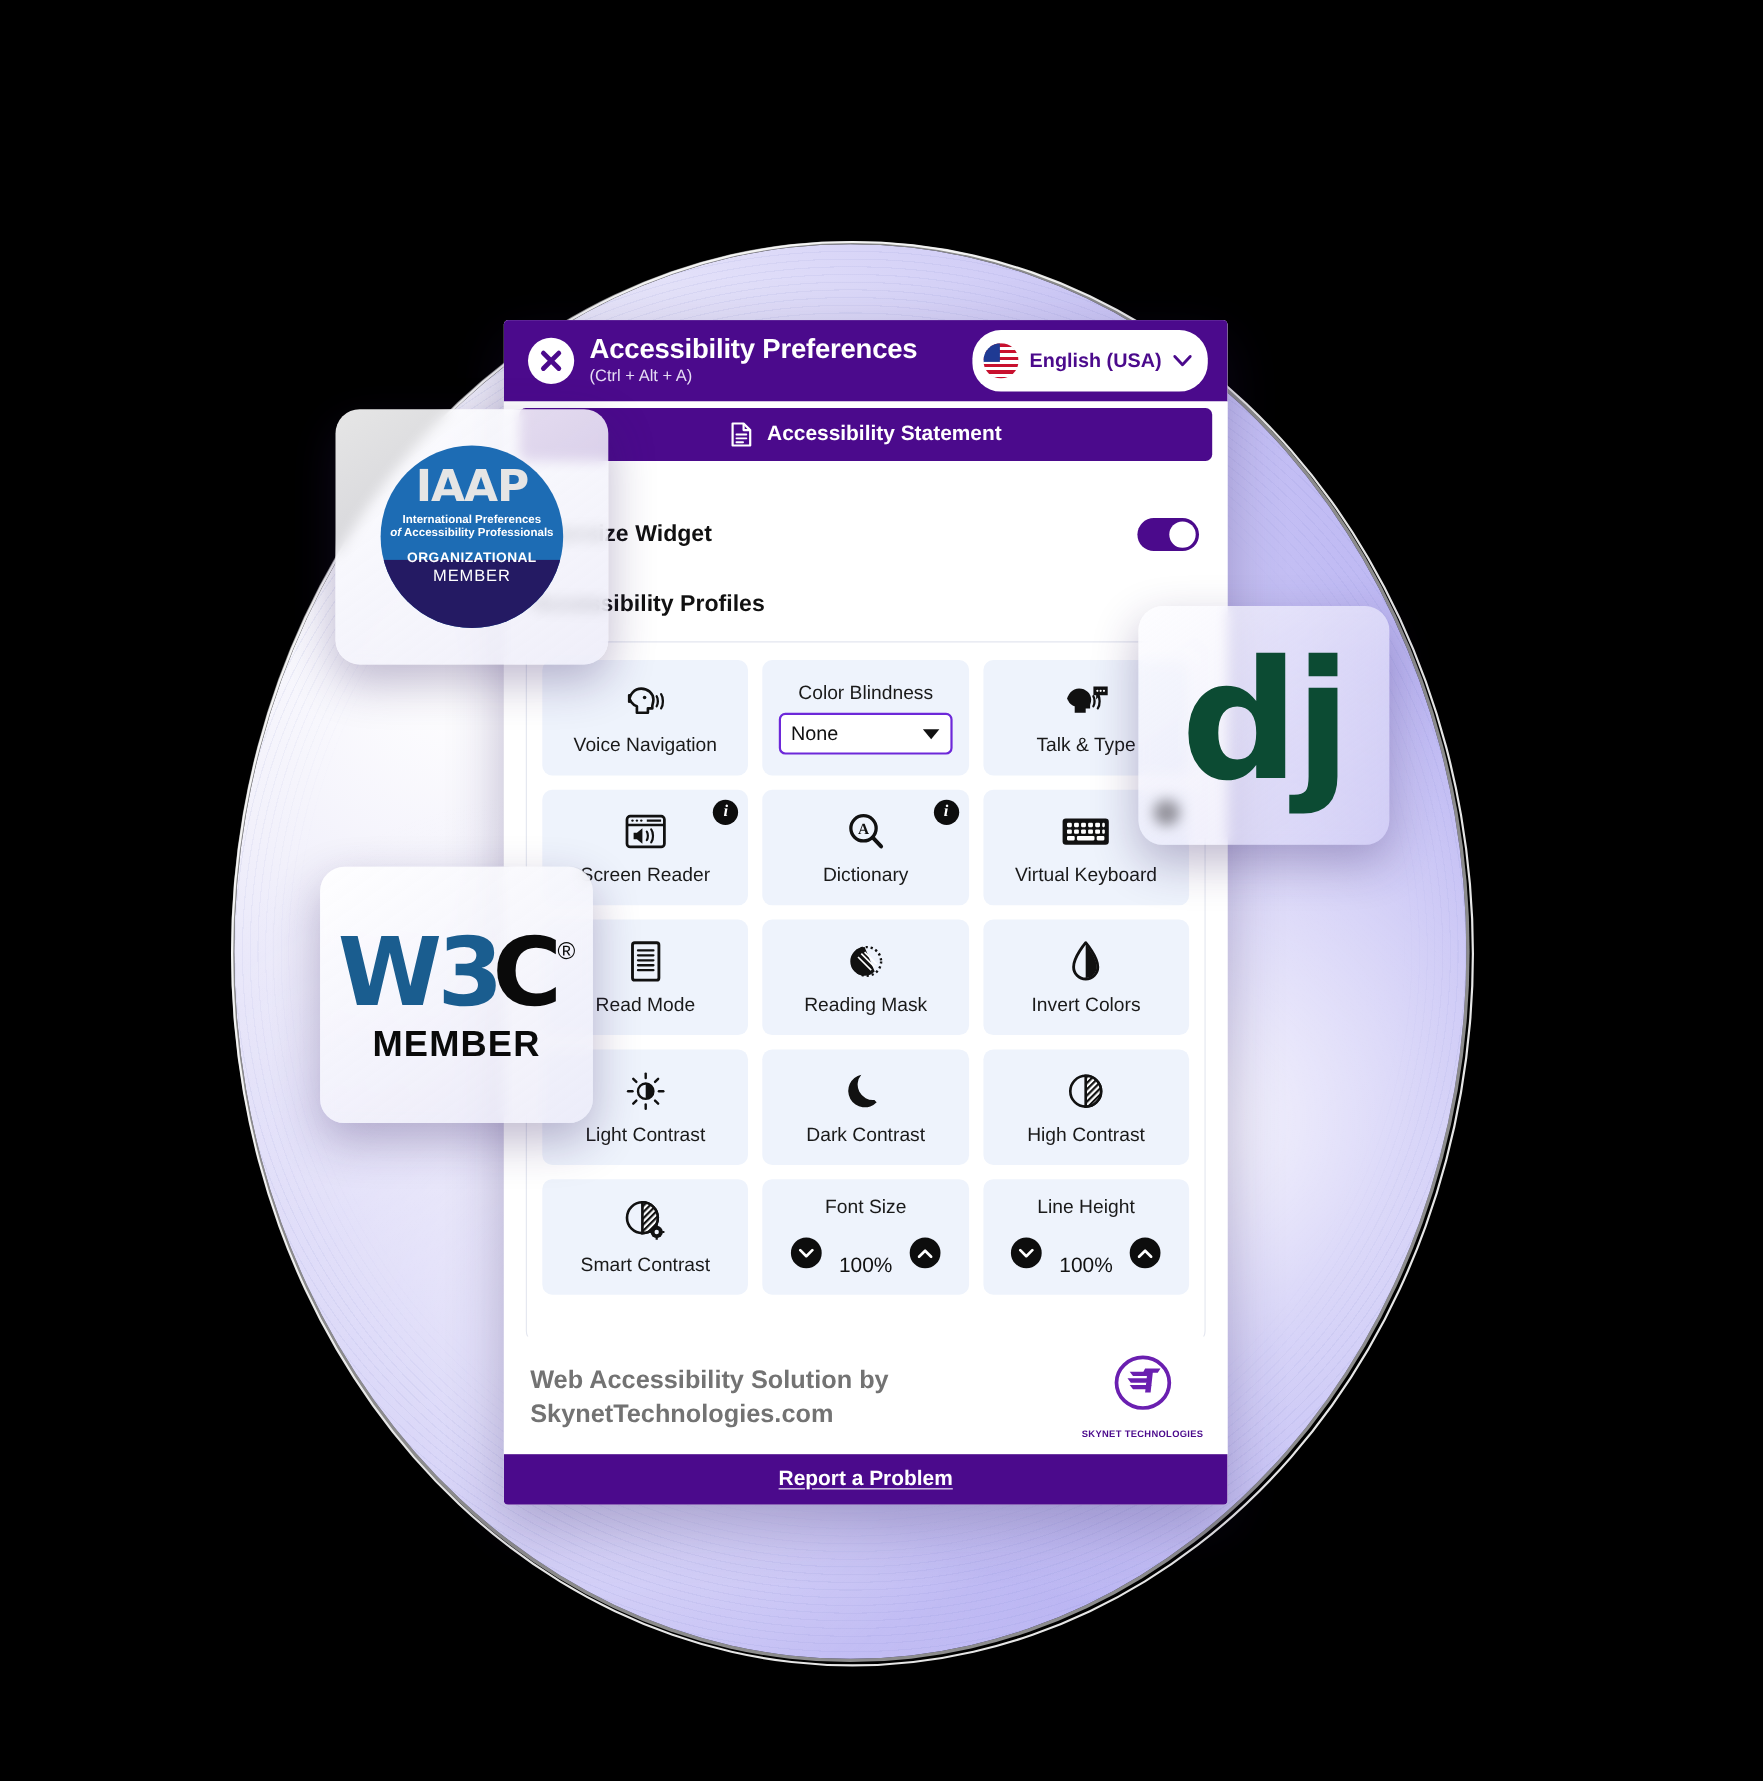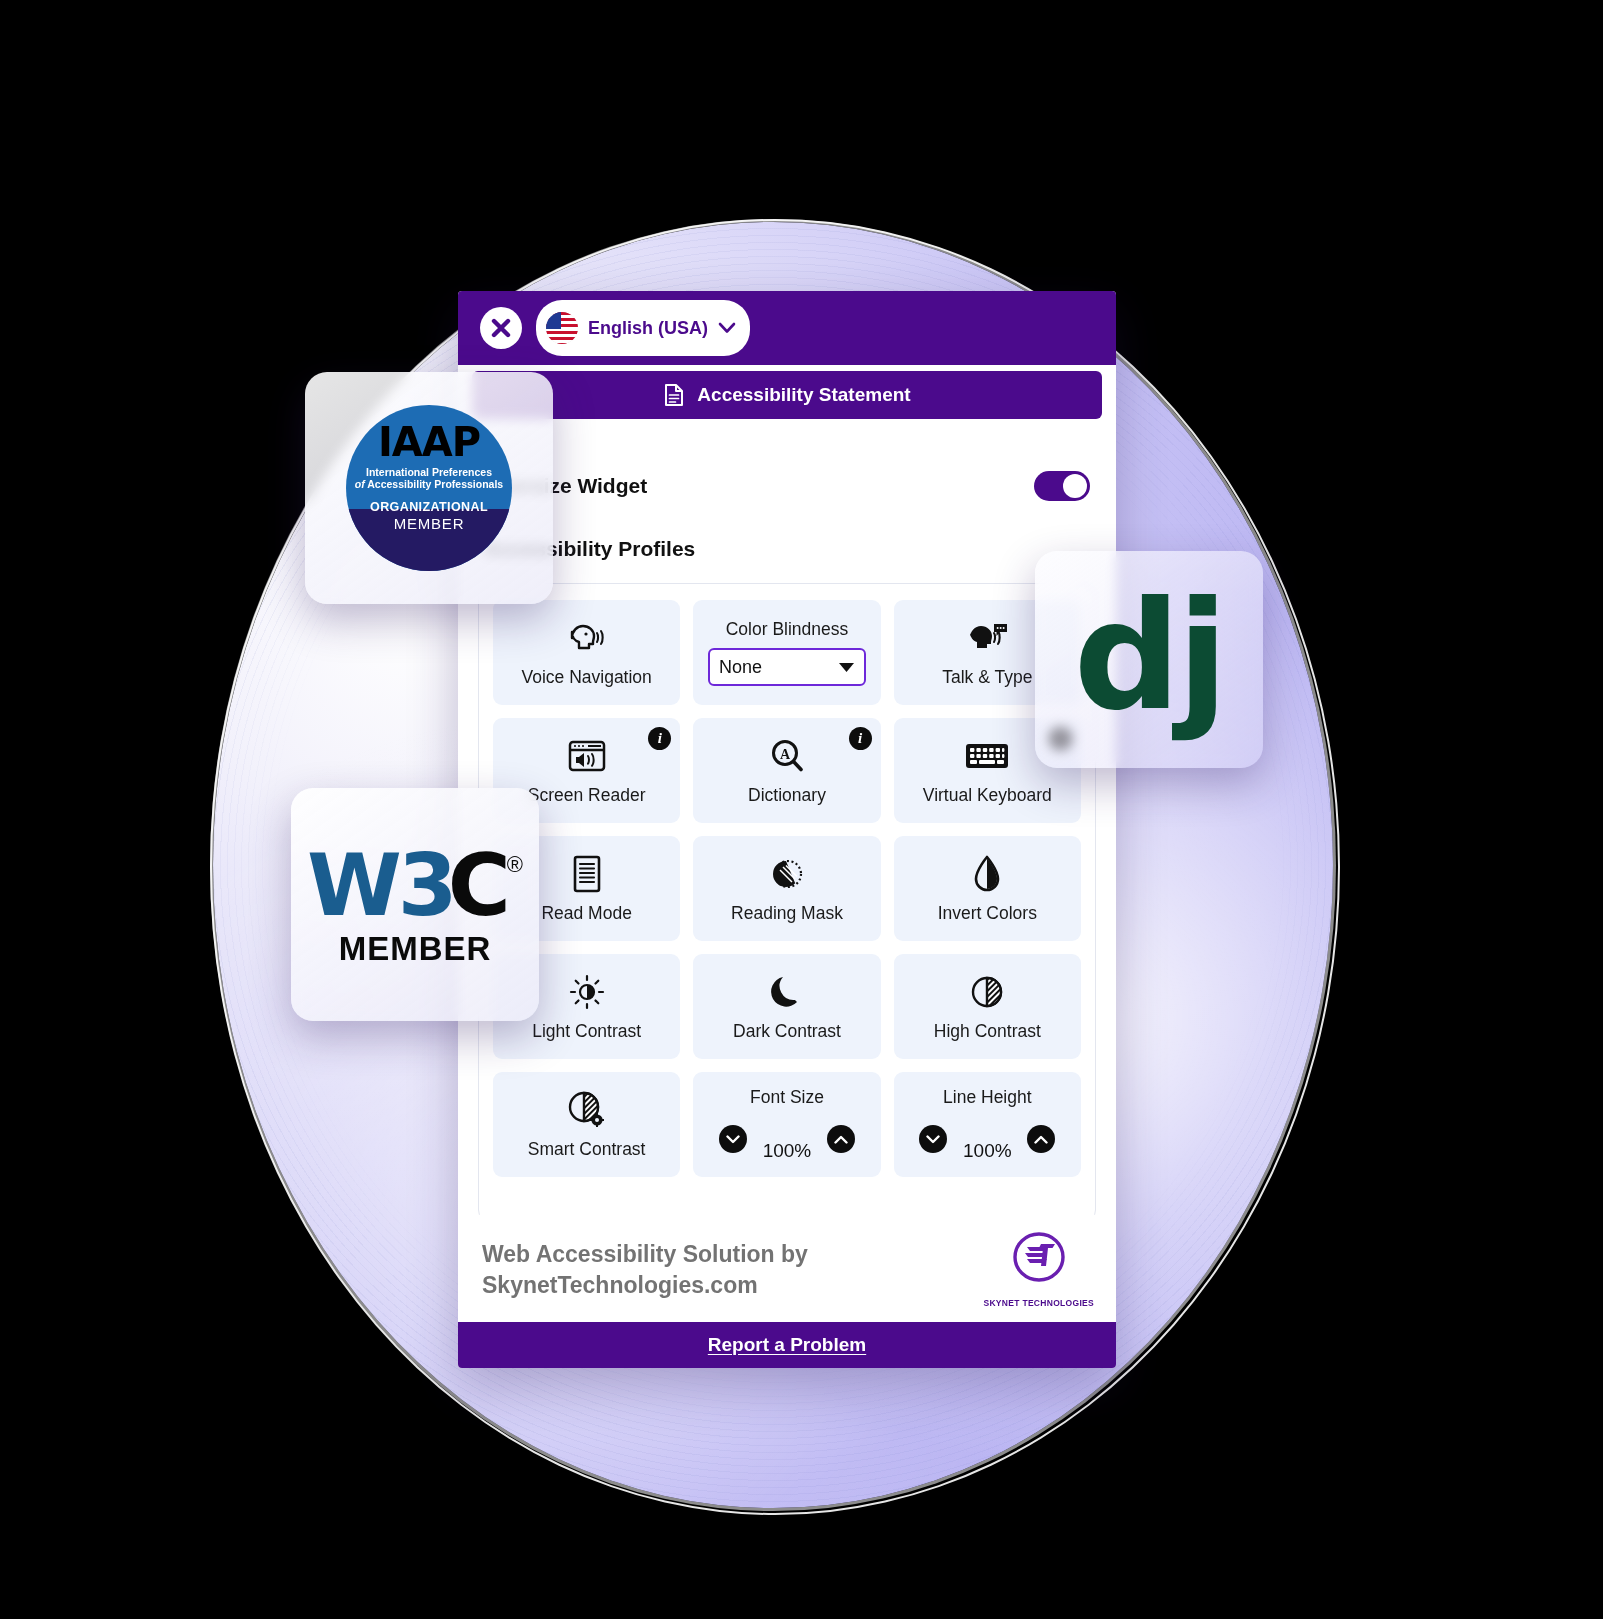--- a/index.html
+++ b/index.html
@@ -224,21 +224,21 @@
 
   .iaap-circle{
     width:166px;height:166px;border-radius:50%;
     background:#1d6cb4; position:relative; overflow:hidden;
     display:flex;flex-direction:column;align-items:center;
   }
   .iaap-circle .lower{
     position:absolute;left:0;right:0;bottom:0;height:62px;background:#241a63;
   }
   .iaap-word{
-    color:#000000;font-size:40px;font-weight:700;letter-spacing:-1px;
+    color:#e5e5e5;font-size:40px;font-weight:700;letter-spacing:-1px;
     margin-top:17px;line-height:1;font-family:"DejaVu Sans", sans-serif;
   }
   .iaap-l1{color:#fff;font-size:10.5px;font-weight:600;margin-top:4px;}
   .iaap-l2{color:#fff;font-size:10.5px;font-weight:600;}
   .iaap-l2 i{font-style:italic;}
   .iaap-org{position:relative;z-index:2;color:#fff;font-size:12.5px;font-weight:700;letter-spacing:.4px;margin-top:10px;}
   .iaap-mem{position:relative;z-index:2;color:#fff;font-size:15px;font-weight:400;letter-spacing:.8px;margin-top:1px;}
 
   .w3c-inner{display:flex;flex-direction:column;align-items:center;}
   .w3c-top{display:flex;align-items:flex-start;line-height:1;}
@@ -262,20 +262,24 @@
   <div class="blob-edge"></div>
 </div>
 
 <div id="widget">
 
   <div id="w-header">
     <div class="close-btn">
       <svg width="22" height="22" viewBox="0 0 22 22">
         <path d="M4 4 L18 18 M18 4 L4 18" stroke="#4B0A8C" stroke-width="4.4" stroke-linecap="round"></path>
       </svg>
+    </div>
+    <div class="hdr-titles">
+      <div class="hdr-title">Accessibility Preferences</div>
+      <div class="hdr-sub">(Ctrl + Alt + A)</div>
     </div>
     <div class="lang-pill">
       <span class="flag">
         <span class="stripes"></span>
           <span class="canton"></span>
       </span>
       <span class="lang-label">English (USA)</span>
       <svg class="chev" width="18" height="12" viewBox="0 0 18 12">
         <path d="M2 2 L9 9.5 L16 2" stroke="#4B0A8C" stroke-width="2.6" fill="none" stroke-linecap="round" stroke-linejoin="round"></path>
       </svg>

